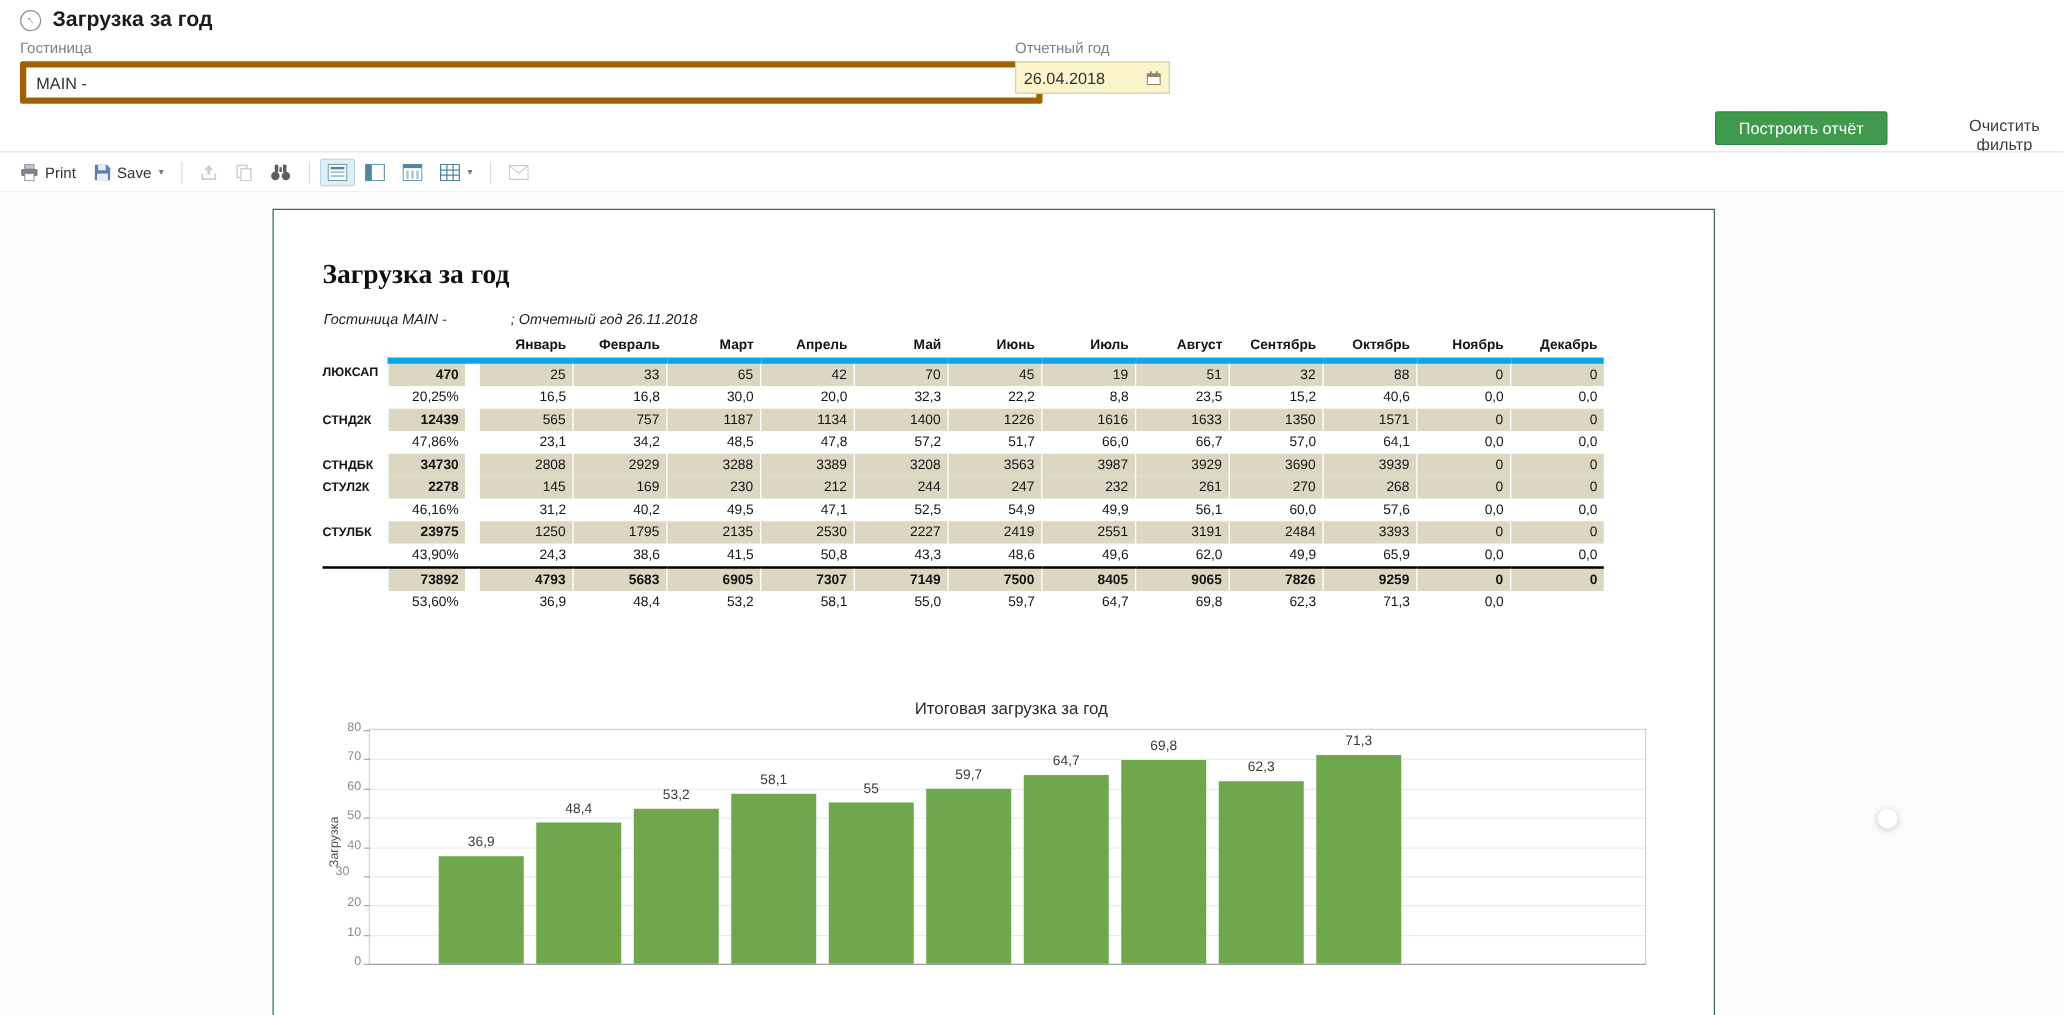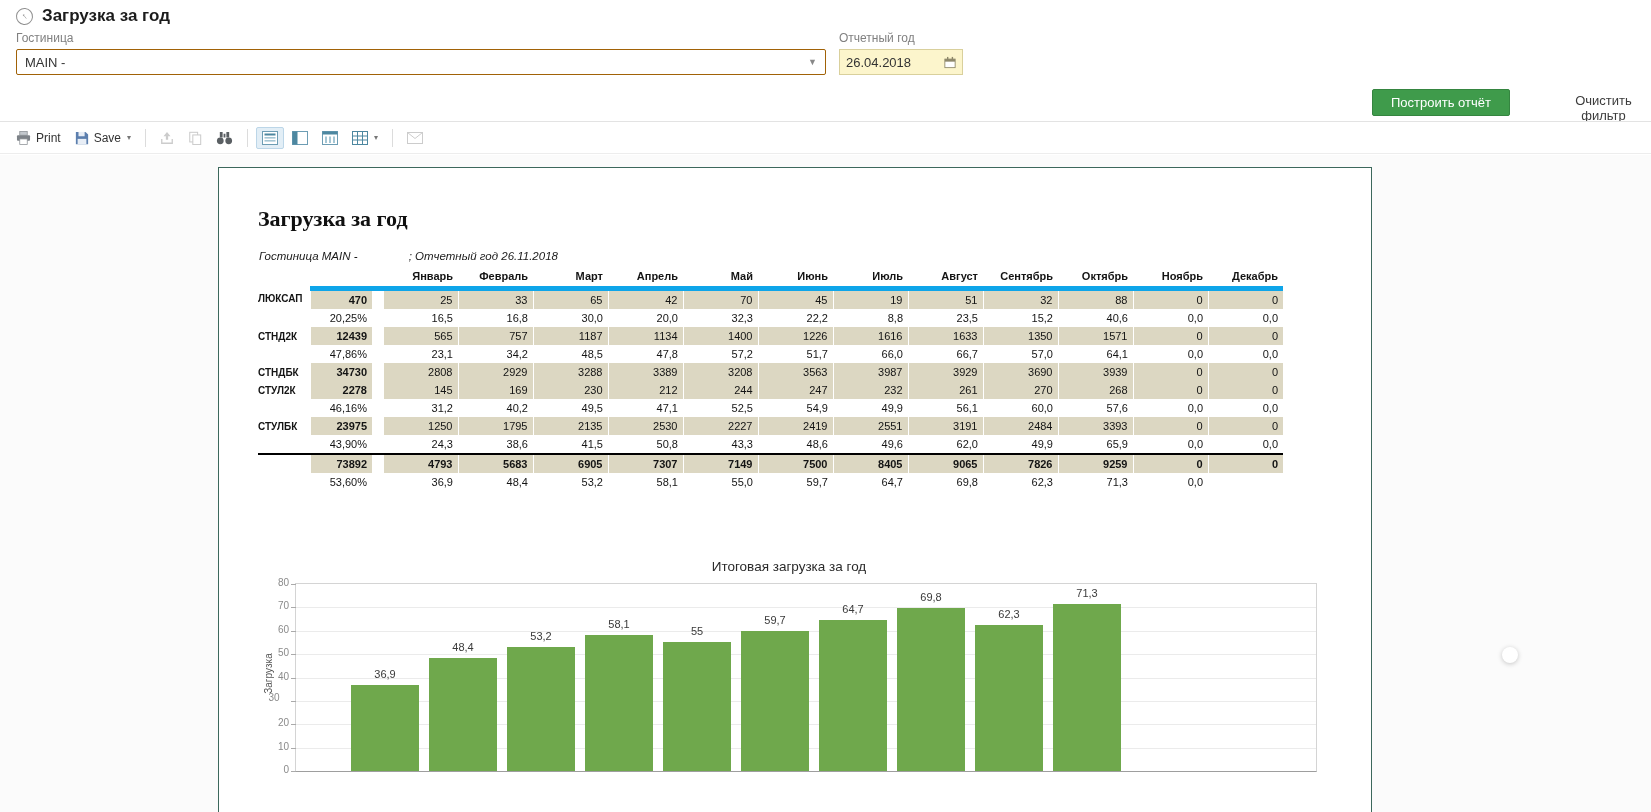--- a/index.html
+++ b/index.html
@@ -10,22 +10,22 @@
   
   .topbar { position:absolute; left:16px; top:6px; display:flex; align-items:center; gap:9px; }
   .circ { width:15px; height:15px; border:1px solid #8f8f8f; border-radius:50%; color:#777;
           font-size:9px; line-height:14px; text-align:center; transform:rotate(-40deg); }
   .ptitle { font-size:17px; font-weight:bold; color:#1c1c1c; }
 
   
   .fgroup { position:absolute; }
   .fgroup label { display:block; font-size:12px; color:#808080; margin-bottom:4px; }
   .fgroup.hotel { left:16px; top:31px; }
-  .fgroup.year  { left:839px; top:31px; }
-  .select { width:792px; height:24px; border:1px solid #a16207; border-radius:2px; background:#fff;
+  .fgroup.year  { left:812px; top:31px; }
+  .select { width:792px; height:24px; border:5px solid #a16207; border-radius:2px; background:#fff;
             display:flex; align-items:center; justify-content:space-between; padding:0 8px;
             font-size:13px; color:#333; cursor:pointer; }
   .sel-caret { color:#888; font-size:9px; }
   .date { width:110px; height:24px; background:#fcf5cc; border:1px solid #d9d09c;
           display:flex; align-items:center; justify-content:space-between; padding:0 6px;
           font-size:13px; color:#333; cursor:pointer; }
 
   
   .btn-green { position:absolute; left:1372px; top:89px; height:27px; padding:0 18px;
                background:#3f9b4b; border:1px solid #358540; border-radius:2px;
@@ -65,21 +65,21 @@
   .rtable td { height:18px; padding:0 5px 0 0; text-align:right; vertical-align:middle; }
   .rtable td.row-label { text-align:left; font-weight:bold; font-size:10px; padding:0 2px 0 0; }
   .rtable td.num { background:#dcd7c2; border-left:1px solid #fff; }
   .rtable td.num.total { font-weight:bold; }
   .rtable td.sp { padding:0; background:transparent; }
   .rtable td.pct { background:#fff; }
   .rtable tr.grand td { border-top:2px solid #000; }
   .rtable tr.grand td.num { font-weight:bold; }
 
   
-  .ctitle { position:absolute; left:60px; top:391px; width:1020px; text-align:center;
+  .ctitle { position:absolute; left:80px; top:391px; width:1020px; text-align:center;
             font-size:13.5px; color:#2b2b2b; }
   .plot { position:absolute; left:76px; top:415px; width:1020px; height:187px;
           border:1px solid #d4d4d4; border-bottom:1px solid #9e9e9e; background:#fff; }
   .gridline { position:absolute; left:0; width:100%; height:1px; background:#ebebeb; }
   .tickmark { position:absolute; left:-5px; width:5px; height:1px; background:#aaa; }
   .bar { position:absolute; bottom:0; }
   .bar-label { position:absolute; text-align:center; font-size:11px; color:#3a3a3a; }
   .yaxis { position:absolute; left:40px; top:415px; width:34px; height:187px; }
   .ytick { position:absolute; right:4px; width:30px; text-align:right; font-size:10px; color:#8a8a8a; }
   .ylab { position:absolute; left:29px; top:500px; font-size:10px; color:#555;

